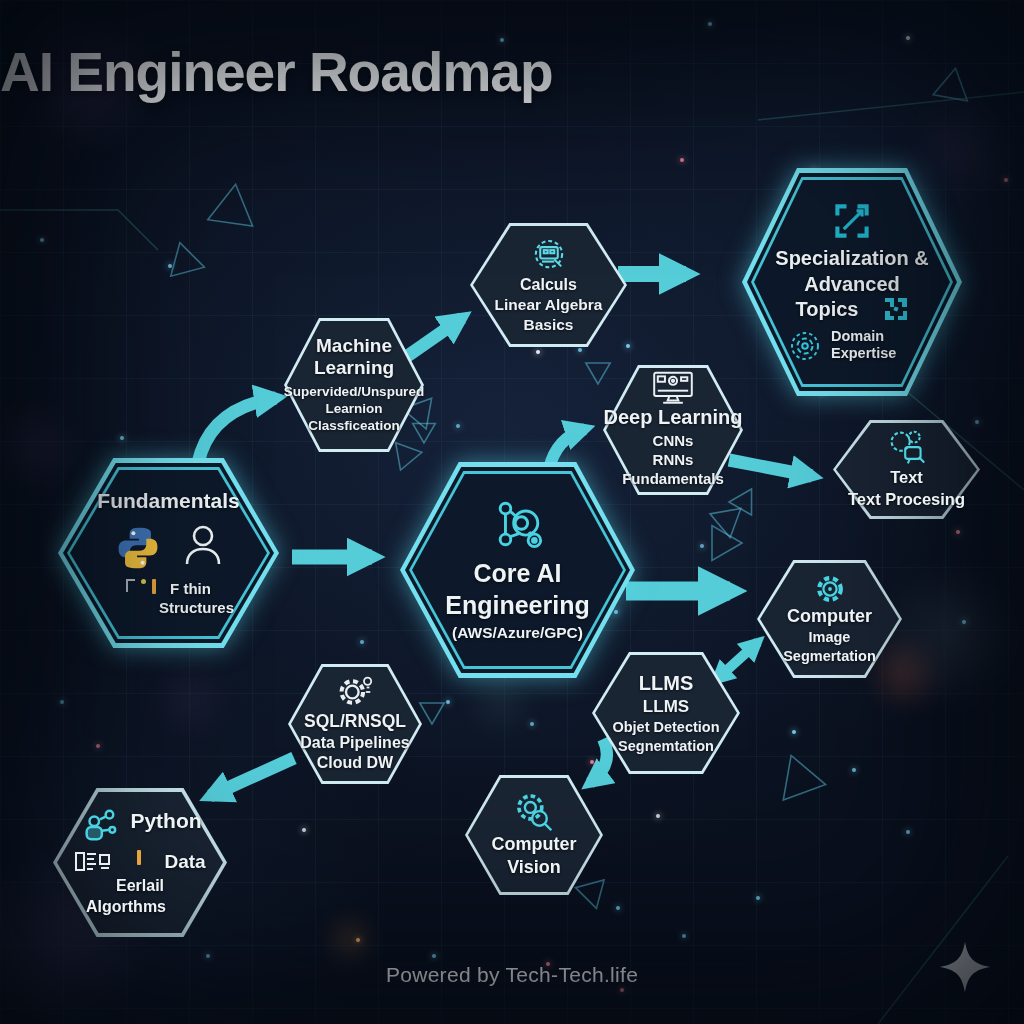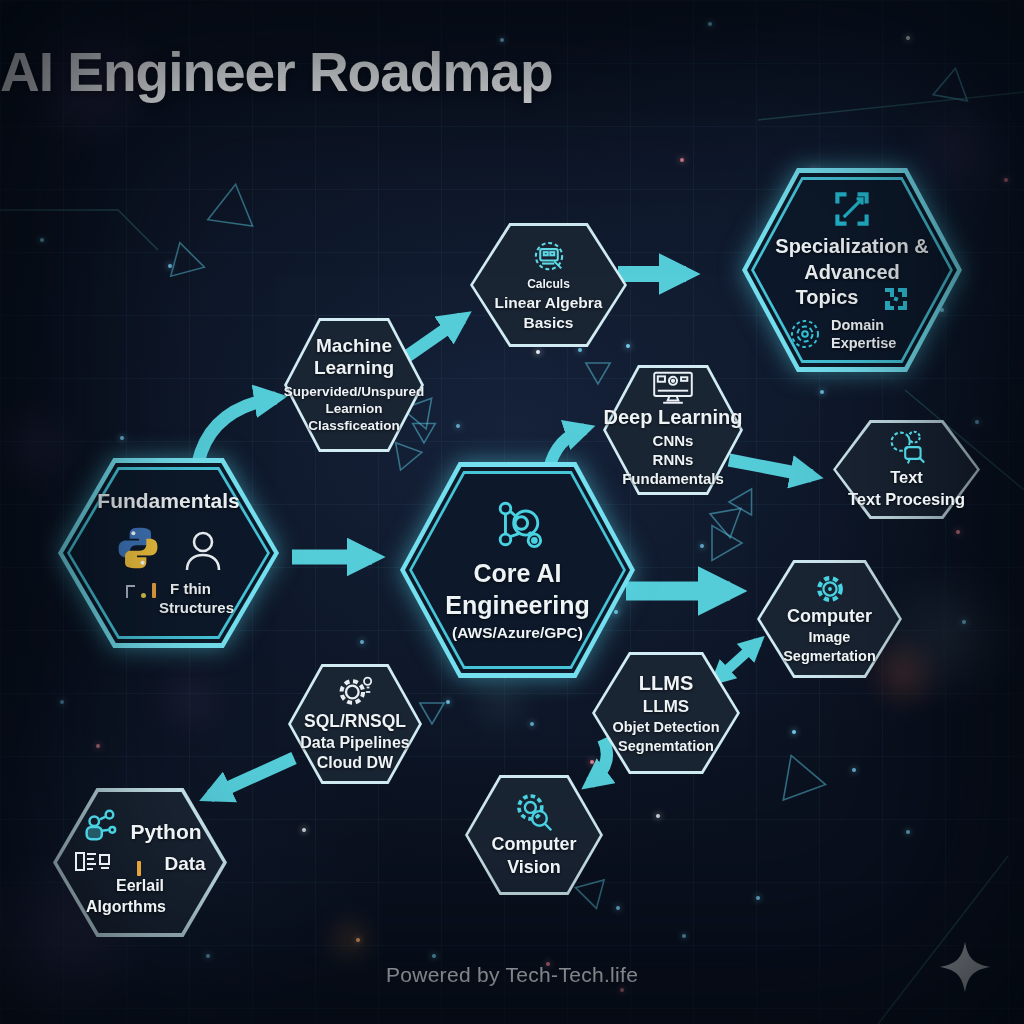--- a/index.html
+++ b/index.html
@@ -44,21 +44,21 @@
   .hex.hi .lf2{inset:12px;background:rgba(11,20,36,.97);}
   .hex.med .lb{background:#cfeef5;}
   .hex.med .lf{inset:4px;}
   .cnt{
     position:absolute;inset:0;z-index:3;display:flex;flex-direction:column;
     align-items:center;justify-content:center;text-align:center;line-height:1.28;
     text-shadow:0 1px 3px rgba(0,0,0,.7);
   }
   .cnt .ln{white-space:nowrap;}
   .b700{font-weight:700;}
-  .row{display:flex;align-items:flex-end;justify-content:center;gap:10px;}
+  .row{display:flex;align-items:flex-start;justify-content:center;gap:10px;}
   .icon{display:inline-flex;align-items:center;justify-content:center;}
   .mark-bracket{display:inline-block;width:7px;height:11px;border-left:2px solid #aeb8c2;border-top:2px solid #aeb8c2;}
   .mark-dot{display:inline-block;width:5px;height:5px;border-radius:50%;background:#d8c84a;}
   .mark-bar{display:inline-block;width:4px;height:15px;background:#e8a33d;border-radius:1px;}
 </style>
 </head>
 <body>
 
 <div class="stage">
   <div class="grid"></div>
@@ -168,27 +168,27 @@
       <span class="icon">
         <svg width="42" height="40" viewBox="0 0 48 44" fill="none" stroke="#5fd8e6" stroke-width="2.4">
           <circle cx="24" cy="21" r="15" stroke-dasharray="4.5 3.2"></circle>
           <rect x="14" y="13" width="20" height="13" rx="2"></rect>
           <rect x="18" y="16.5" width="4.5" height="3.5"></rect>
             <rect x="25.5" y="16.5" width="4.5" height="3.5"></rect>
           <line x1="16" y1="29.5" x2="30" y2="29.5"></line>
             <line x1="30" y1="27" x2="38" y2="35"></line>
         </svg>
       </span>
-      <div class="ln b700" style="font-size:12px">Calculs</div>
+      <div class="ln b700" style="font-size:16px">Calculs</div>
       <div class="ln b700" style="font-size:15.5px">Linear Algebra</div>
       <div class="ln b700" style="font-size:15.5px">Basics</div>
     </div>
   </div>
 
-  <div class="hex hi" style="left:742px;top:168px;width:220px;height:204px;">
+  <div class="hex hi" style="left:742px;top:168px;width:220px;height:228px;">
     <div class="layer lb"></div>
     <div class="layer lf"></div>
     <div class="layer lb2"></div>
     <div class="layer lf2"></div>
     <div class="cnt">
       <span class="icon" style="margin-bottom:4px">
         <svg width="42" height="42" viewBox="0 0 46 46" fill="none" stroke="#22b6cd" stroke-width="4.5">
           <path d="M7 17 V7 H17"></path>
             <path d="M29 7 H39 V17"></path>
             <path d="M39 29 V39 H29"></path>

